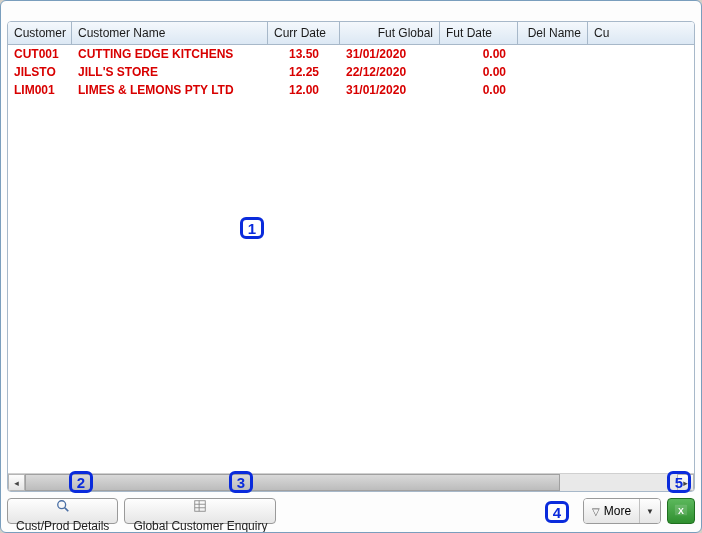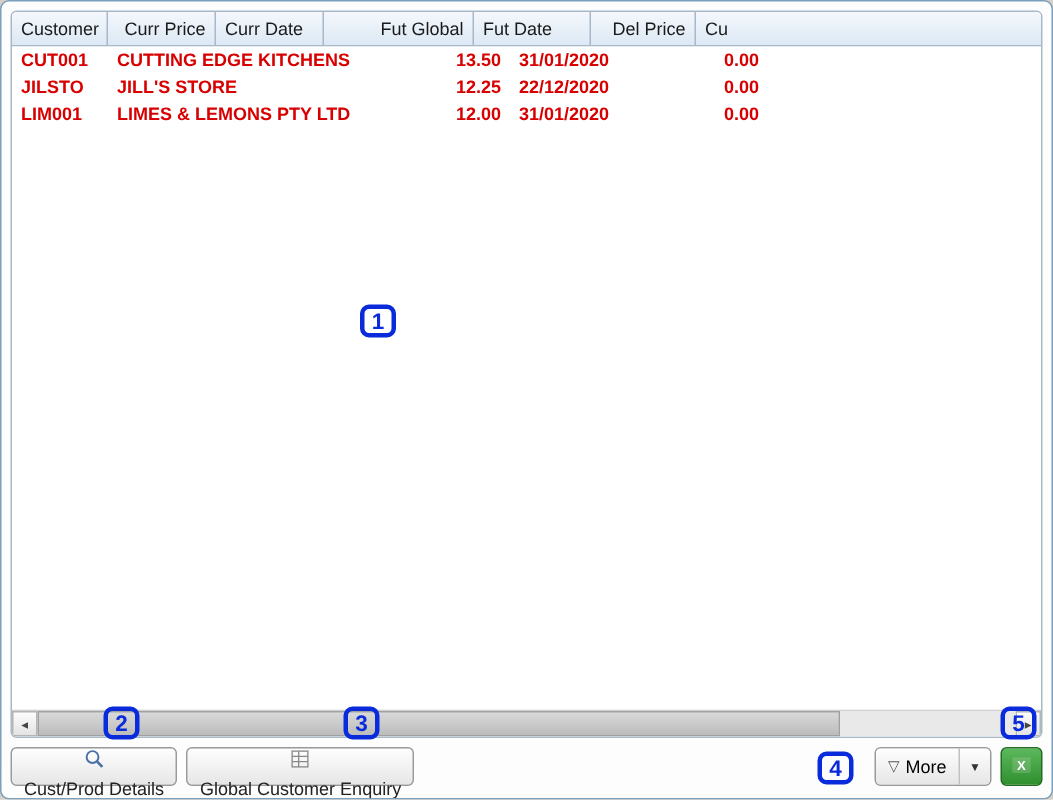--- a/index.html
+++ b/index.html
@@ -15,21 +15,21 @@
   background: #fdfdfd;
   box-sizing: border-box;
   border: 1px solid #7a9ebd;
   border-radius: 6px;
   display: flex;
   flex-direction: column;
   overflow: hidden;
 }
 .grid-area {
   flex: 1;
-  margin: 6px 6px 0 6px;
+  margin: 20px 6px 0 6px;
   border: 1px solid #a7b8c9;
   border-radius: 4px;
   background: #fff;
   display: flex;
   flex-direction: column;
   overflow: hidden;
   position: relative;
 }
 .header-row {
   display: flex;
@@ -61,21 +61,21 @@
   font-weight: bold;
 }
 .cell {
   padding: 1px 6px;
   white-space: nowrap;
   overflow: hidden;
   box-sizing: border-box;
 }
 .col-customer { width: 64px; text-align: left;}
 .col-name { width: 196px; text-align: left;}
-.col-currprice { width: 72px; text-align: right;}
+.col-currprice { width: 72px; text-align: center;}
 .col-currdate { width: 72px; text-align: left;}
 .col-futprice { width: 100px; text-align: right;}
 .col-futdate { width: 78px; text-align: left;}
 .col-delcode { width: 70px; text-align: right;}
 .col-cu { width: 30px; text-align: right;}
 .hscroll {
   height: 17px;
   background: #efefef;
   border-top: 1px solid #d0d0d0;
   display: flex;
@@ -167,25 +167,25 @@
 .overlay-host{position:relative;}
 </style>
 </head>
 <body>
 
 <div class="window overlay-host">
 
   <div class="grid-area">
     <div class="header-row">
       <div class="header-cell col-customer">Customer</div>
-      <div class="header-cell col-currprice" style="text-align:right">Curr Price</div>
+      <div class="header-cell col-name">Customer Name</div>
       <div class="header-cell col-currdate">Curr Date</div>
       <div class="header-cell col-futprice" style="text-align:right">Fut Global</div>
       <div class="header-cell col-futdate">Fut Date</div>
-      <div class="header-cell col-delcode" style="text-align:right">Del Price</div>
+      <div class="header-cell col-delcode" style="text-align:right">Del Name</div>
       <div class="header-cell col-cu" style="text-align:left;border-right:none">Cu</div>
     </div>
     <div class="body-rows">
       <div class="row">
         <div class="cell col-customer">CUT001</div>
         <div class="cell col-name">CUTTING EDGE KITCHENS</div>
         <div class="cell col-currprice">13.50</div>
         <div class="cell col-currdate">31/01/2020</div>
         <div class="cell col-futprice">0.00</div>
         <div class="cell col-futdate"></div>

